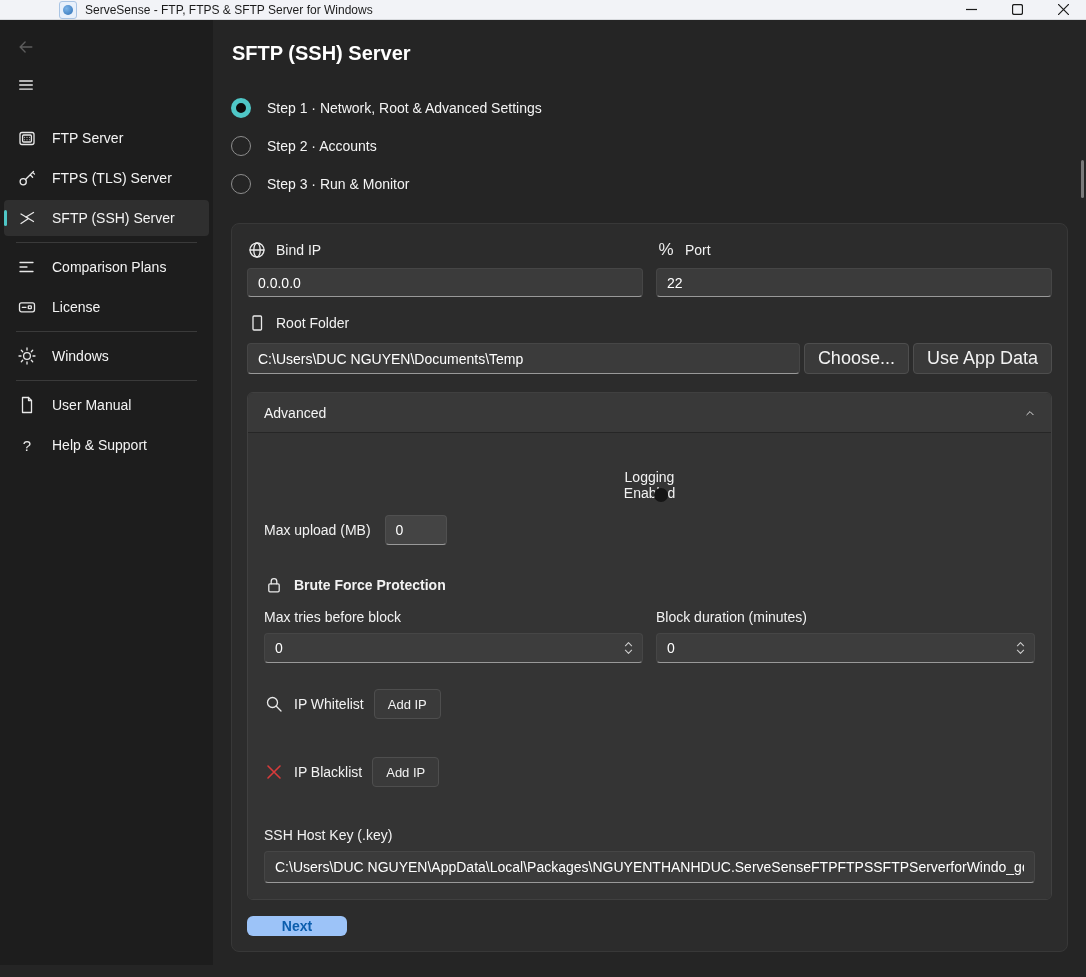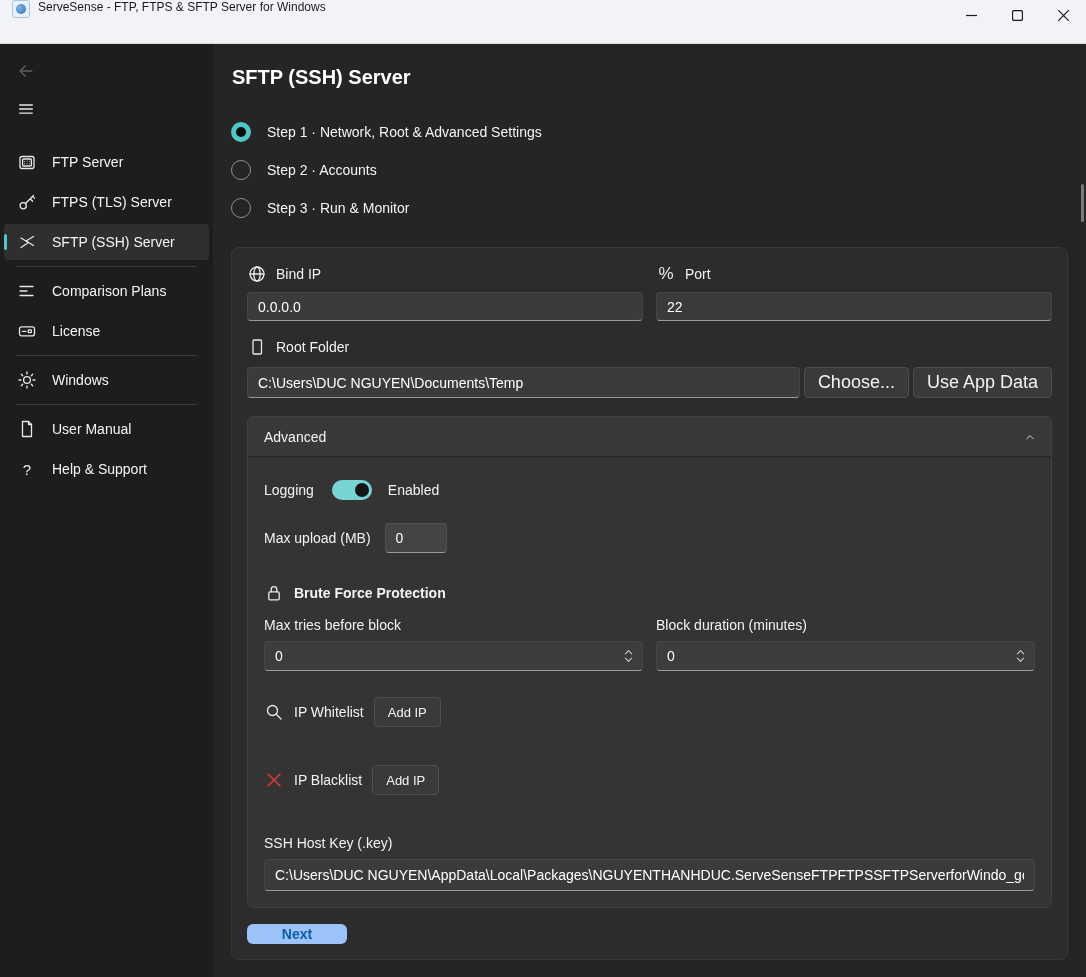--- a/index.html
+++ b/index.html
@@ -1,21 +1,21 @@
 <!DOCTYPE html>
 <html><head>
 <meta charset="utf-8">
 <style>
   * { margin:0; padding:0; box-sizing:border-box; }
   html,body { width:1086px; height:977px; overflow:hidden; background:#252525;
     font-family:"Liberation Sans", sans-serif; color:#f2f2f2; }
 
   
-  .titlebar { height:44px; background:#f2f3f7; display:flex; 
-    border-bottom:1px solid #d8dade; }
+  .titlebar { height:20px; background:#f2f3f7; display:flex; align-items:center;
+    border-bottom:1px solid #d8dade;padding-left:47px; }
   .titlebar .app-icon { width:18px; height:18px; margin:0 8px 0 12px; border-radius:3px;
     background:#e8f0fb; border:1px solid #a9c4e4; display:flex; align-items:center; justify-content:center; }
   .titlebar .app-icon i { display:block; width:10px; height:10px; border-radius:50%;
     background:radial-gradient(circle at 35% 35%, #7db4e8, #2d6fb5); }
   .titlebar .title { font-size:12px; color:#1b1b1b; flex:1; }
   .win-btn { width:46px; height:31px; display:flex; align-items:center; justify-content:center; }
   .win-btn svg { stroke:#1b1b1b; stroke-width:1.1; fill:none; }
 
   
   .app { display:flex; height:945px; }
@@ -66,21 +66,21 @@
     font-size:18px; font-family:"Liberation Sans",sans-serif; height:31px; padding:0 13px; white-space:nowrap; }
 
   
   .expander { margin-top:18px; border:1px solid #404040; border-radius:6px; overflow:hidden; }
   .exp-header { height:40px; background:#393939; display:flex; align-items:center;
     padding:0 14px 0 16px; border-bottom:1px solid #262626; }
   .exp-header .exp-title { font-size:14px; color:#f4f4f4; flex:1; }
   .exp-header svg { stroke:#dcdcdc; stroke-width:1.4; fill:none; stroke-linecap:round; stroke-linejoin:round; }
   .exp-content { background:#343434; padding:12px 16px 16px 16px; }
 
-  .toggle-row { display:flex; align-items:center; margin-top:8px; height:26px; }
+  .toggle-row { display:flex; align-items:center; margin-top:24px; height:26px;flex-direction:column; }
   .toggle { width:40px; height:20px; border-radius:10px; background:var(--toggle); position:relative;
     margin:0 16px 0 18px; }
   .toggle .knob { position:absolute; right:3px; top:3px; width:14px; height:14px; border-radius:50%; background:#151515; }
 
   .small-num { width:62px; height:30px; background:#444444; border:1px solid #505050; border-bottom:1px solid #999;
     border-radius:4px; color:#fff; font-size:14px; padding:0 10px; font-family:"Liberation Sans",sans-serif; outline:none; }
 
   .numbox { position:relative; }
   .numbox input { height:30px; background:#3d3d3d; padding-right:30px; }
   .numbox .spin { position:absolute; right:9px; top:50%; transform:translateY(-50%); }

